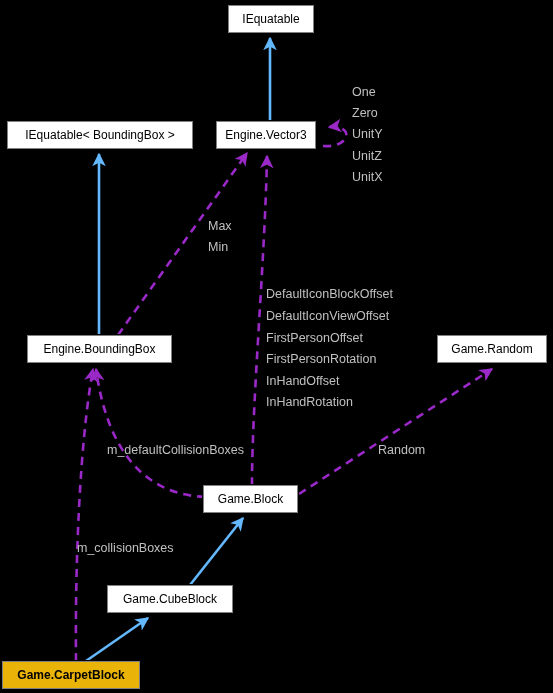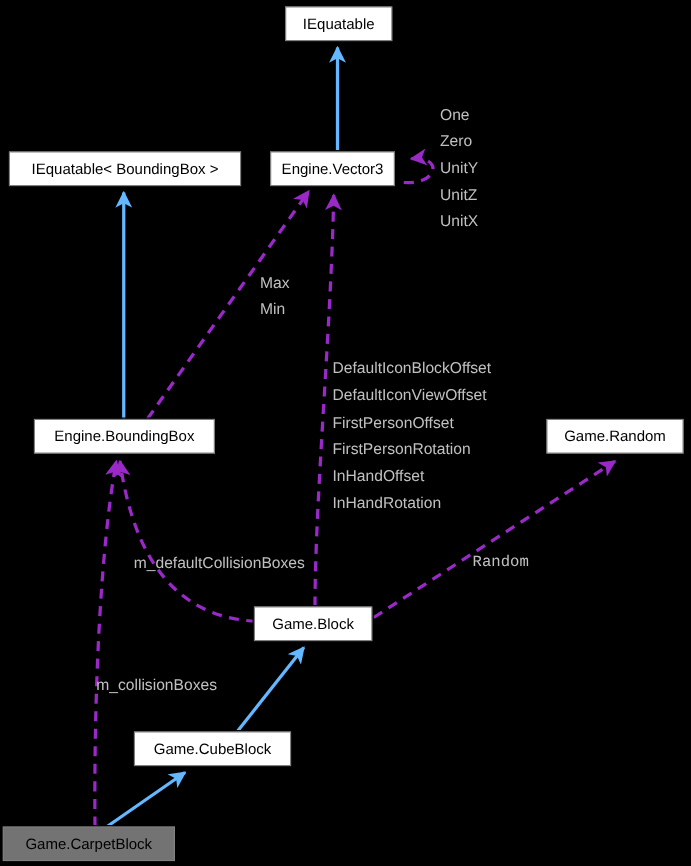--- a/index.html
+++ b/index.html
@@ -35,21 +35,22 @@
     font-size: 12px;
     line-height: 1;
     display: flex;
     align-items: center;
     justify-content: center;
     white-space: nowrap;
     letter-spacing: 0px;
     z-index: 5;
   }
   .node.highlight {
-    background: #737373;
+    background: #eab308;
+    font-weight: bold;
   }
   .edge-label {
     position: absolute;
     color: #c0c0c0;
     font-size: 12.5px;
     line-height: 1;
     white-space: nowrap;
     z-index: 4;
   }
 </style>
@@ -127,16 +128,16 @@
   <div class="edge-label" style="left:208px; top:241px;">Min</div>
 
   <div class="edge-label" style="left:266px; top:288px;">DefaultIconBlockOffset</div>
   <div class="edge-label" style="left:266px; top:310px;">DefaultIconViewOffset</div>
   <div class="edge-label" style="left:266px; top:332px;">FirstPersonOffset</div>
   <div class="edge-label" style="left:266px; top:353px;">FirstPersonRotation</div>
   <div class="edge-label" style="left:266px; top:375px;">InHandOffset</div>
   <div class="edge-label" style="left:266px; top:396px;">InHandRotation</div>
 
   <div class="edge-label" style="left:107px; top:444px;">m_defaultCollisionBoxes</div>
-  <div class="edge-label" style="left:378px; top:444px;font-family:Liberation Mono, monospace;">Random</div>
+  <div class="edge-label" style="left:378px; top:444px;">Random</div>
   <div class="edge-label" style="left:77px; top:542px;">m_collisionBoxes</div>
 
 </div>
 
 </body></html>

